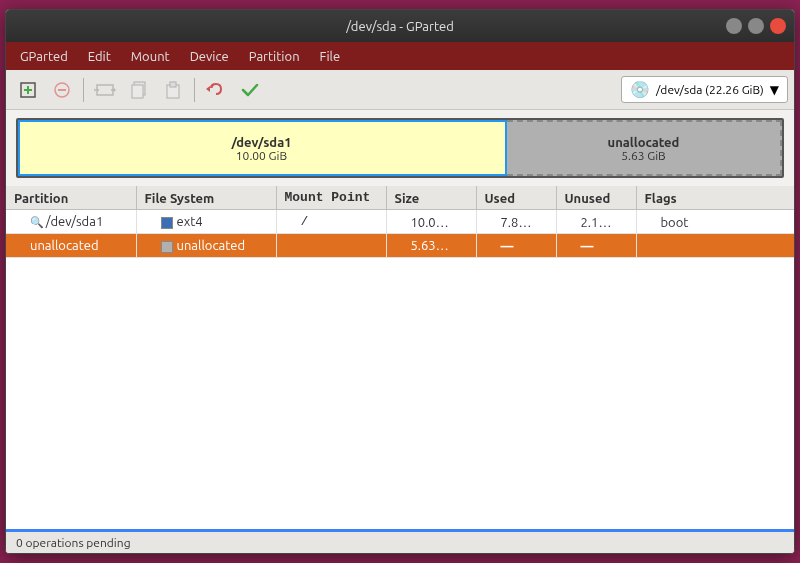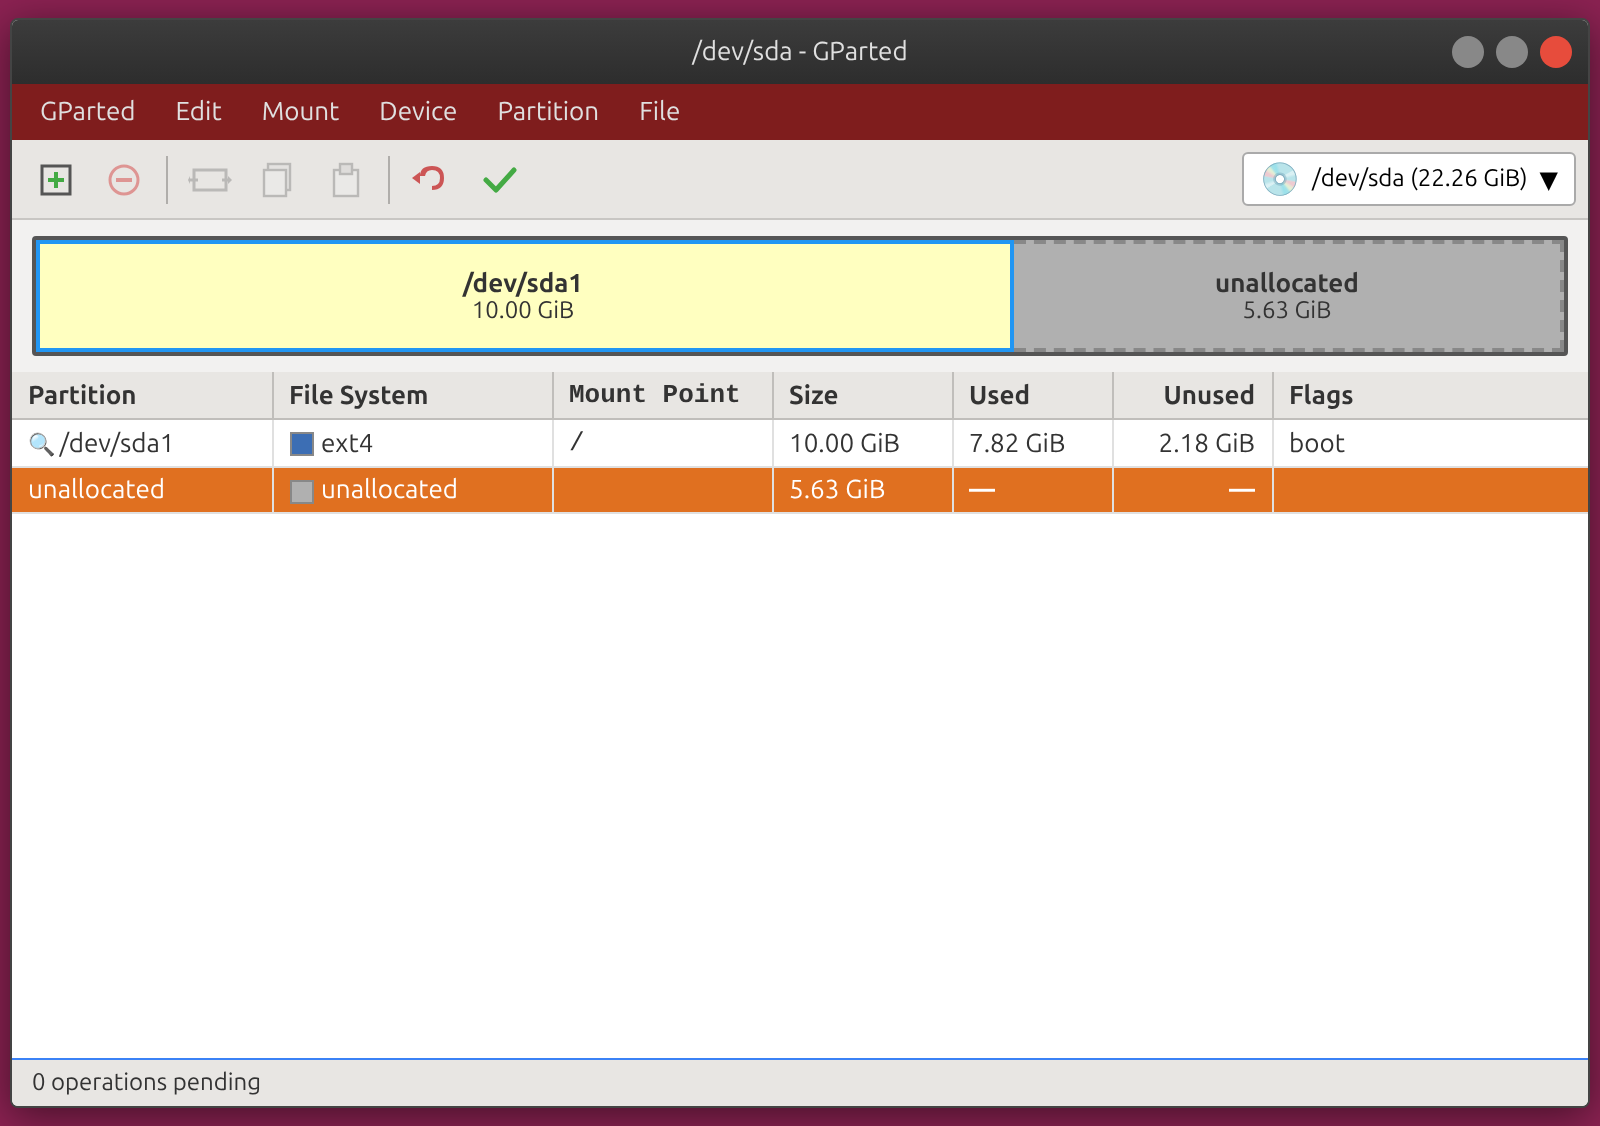--- a/index.html
+++ b/index.html
@@ -180,47 +180,47 @@
       font-size: 13px;
       color: #333;
       position: sticky;
       top: 0;
     }
     thead th:last-child { border-right: none; }
     tbody tr { border-bottom: 1px solid #e0e0e0; }
     tbody tr.selected { background: #e07020; color: white; }
     tbody tr.selected td { color: white; }
     tbody td {
-      padding: 4px 8px;
+      padding: 4px 24px;
       font-size: 13px;
       color: #333;
       border-right: 1px solid #e0e0e0;
       overflow: hidden;
       text-overflow: ellipsis;
       white-space: nowrap;
     }
     tbody td:last-child { border-right: none; }
     .col-partition { width: 130px; }
     .col-fs { width: 140px; }
     .col-mount { width: 110px; font-family: Liberation Mono, monospace; }
     .col-size { width: 90px; text-align: left; }
     .col-used { width: 80px; text-align: left; }
-    .col-unused { width: 80px; text-align: right; }
+    .col-unused { width: 80px; }
     .col-flags { width: auto; }
     .fs-color-box {
       display: inline-block;
       width: 12px; height: 12px;
       margin-right: 4px;
       vertical-align: middle;
       border: 1px solid #888;
     }
     
     .statusbar {
       background: #e8e6e3;
-      border-top: 1px solid #3b82f6;
+      border-top: 3px solid #3b82f6;
       height: 24px;
       display: flex;
       align-items: center;
       padding: 0 10px;
       font-size: 12px;
       color: #333;
       flex-shrink: 0;
     }
     
     .dash { color: #e07020; font-weight: bold; }

